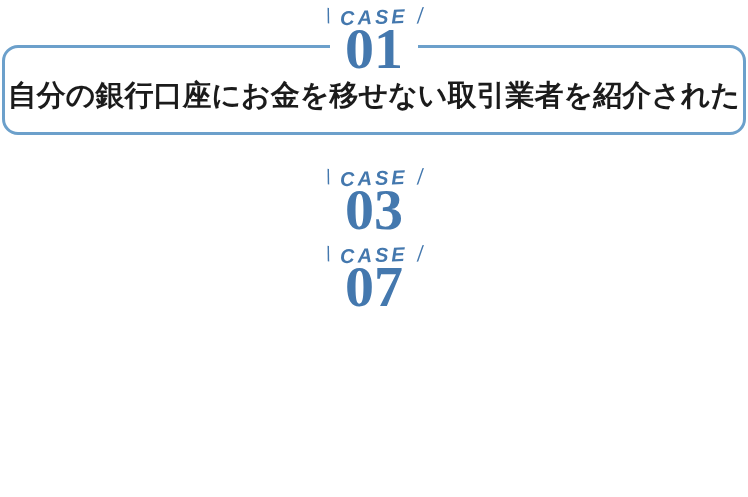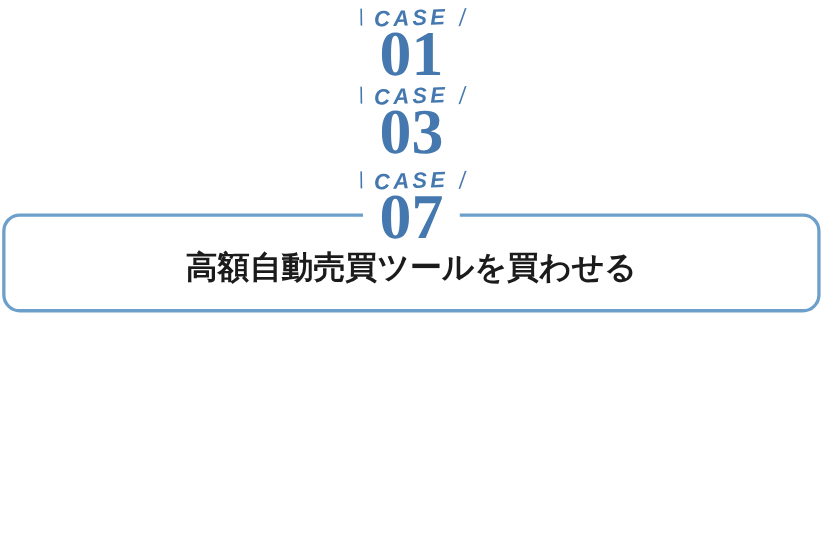--- a/index.html
+++ b/index.html
@@ -107,20 +107,23 @@
 
   <section class="case-section first">
     <div class="case-header">
       <span class="tick left">\</span>
       <span class="case-word">CASE</span>
       <span class="tick right">/</span>
     </div>
     <div class="case-number">
       <span class="num">01</span>
     </div>
+    <div class="case-card">
+      <p class="case-text">自分の銀行口座にお金を移せない取引業者を紹介された</p>
+    </div>
   </section>
 
   <section class="case-section second">
     <div class="case-header">
       <span class="tick left">\</span>
       <span class="case-word">CASE</span>
       <span class="tick right">/</span>
     </div>
     <div class="case-number">
       <span class="num">03</span>
@@ -129,18 +132,15 @@
 
   <section class="case-section third">
     <div class="case-header">
       <span class="tick left">\</span>
       <span class="case-word">CASE</span>
       <span class="tick right">/</span>
     </div>
     <div class="case-number">
       <span class="num">07</span>
     </div>
-    <div class="case-card">
-      <p class="case-text">高額自動売買ツールを買わせる</p>
-    </div>
   </section>
 
 </div>
 
 </body></html>

